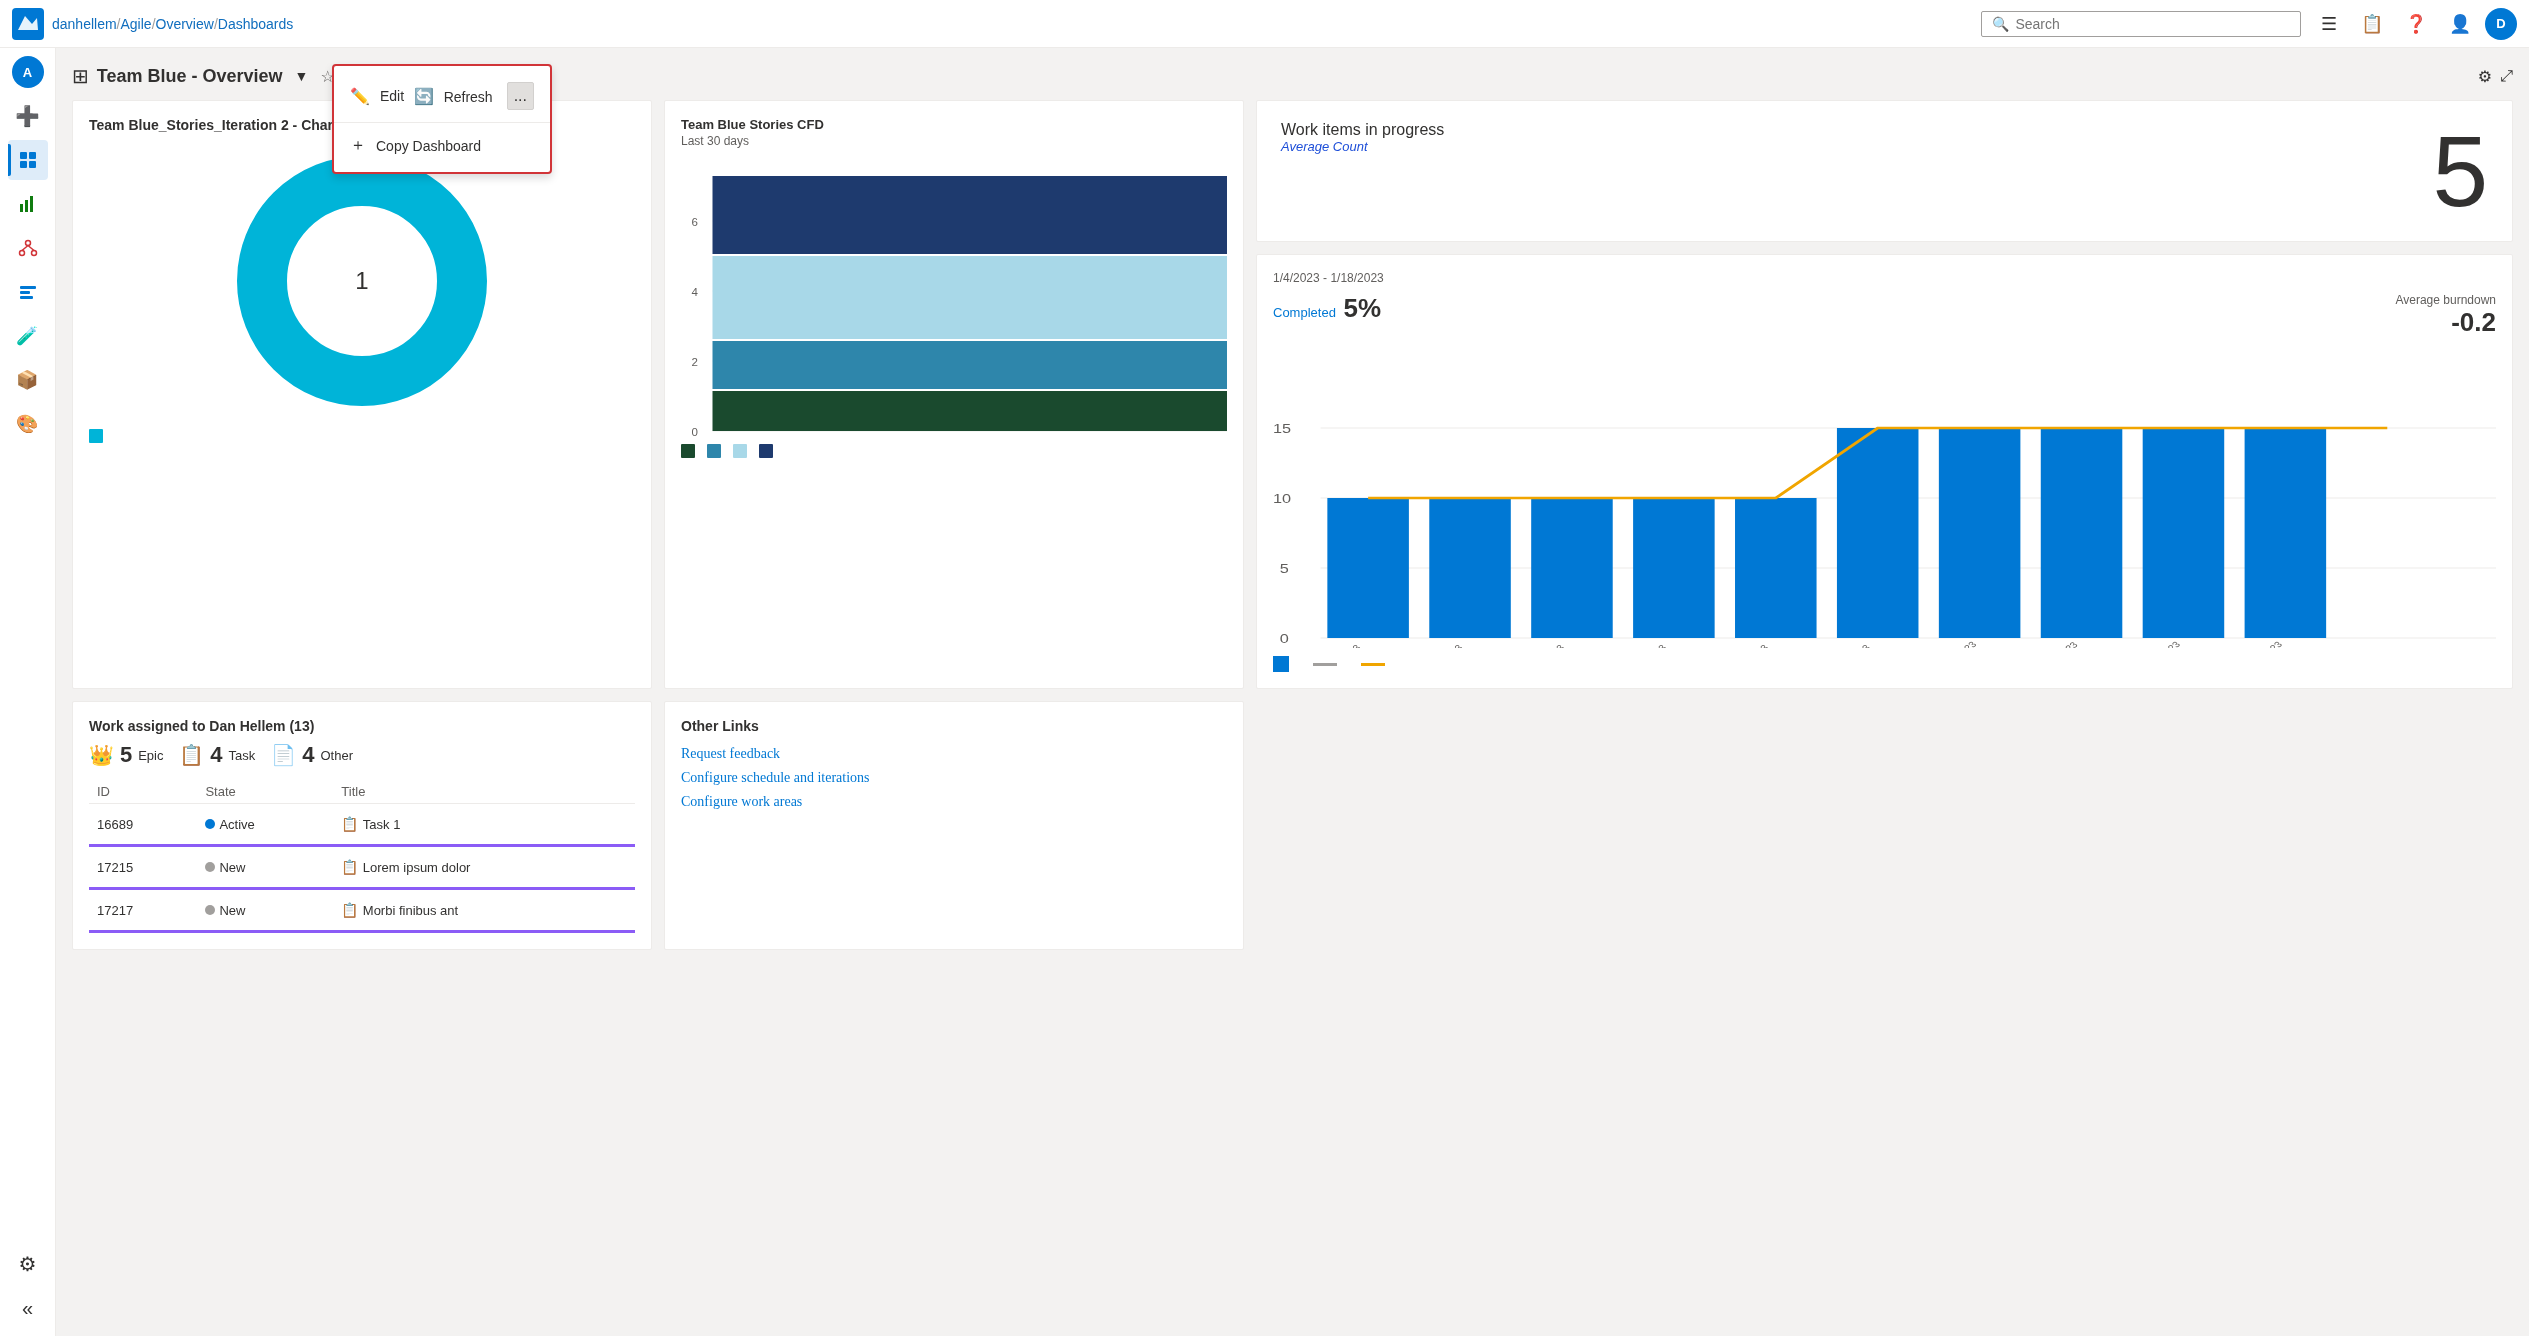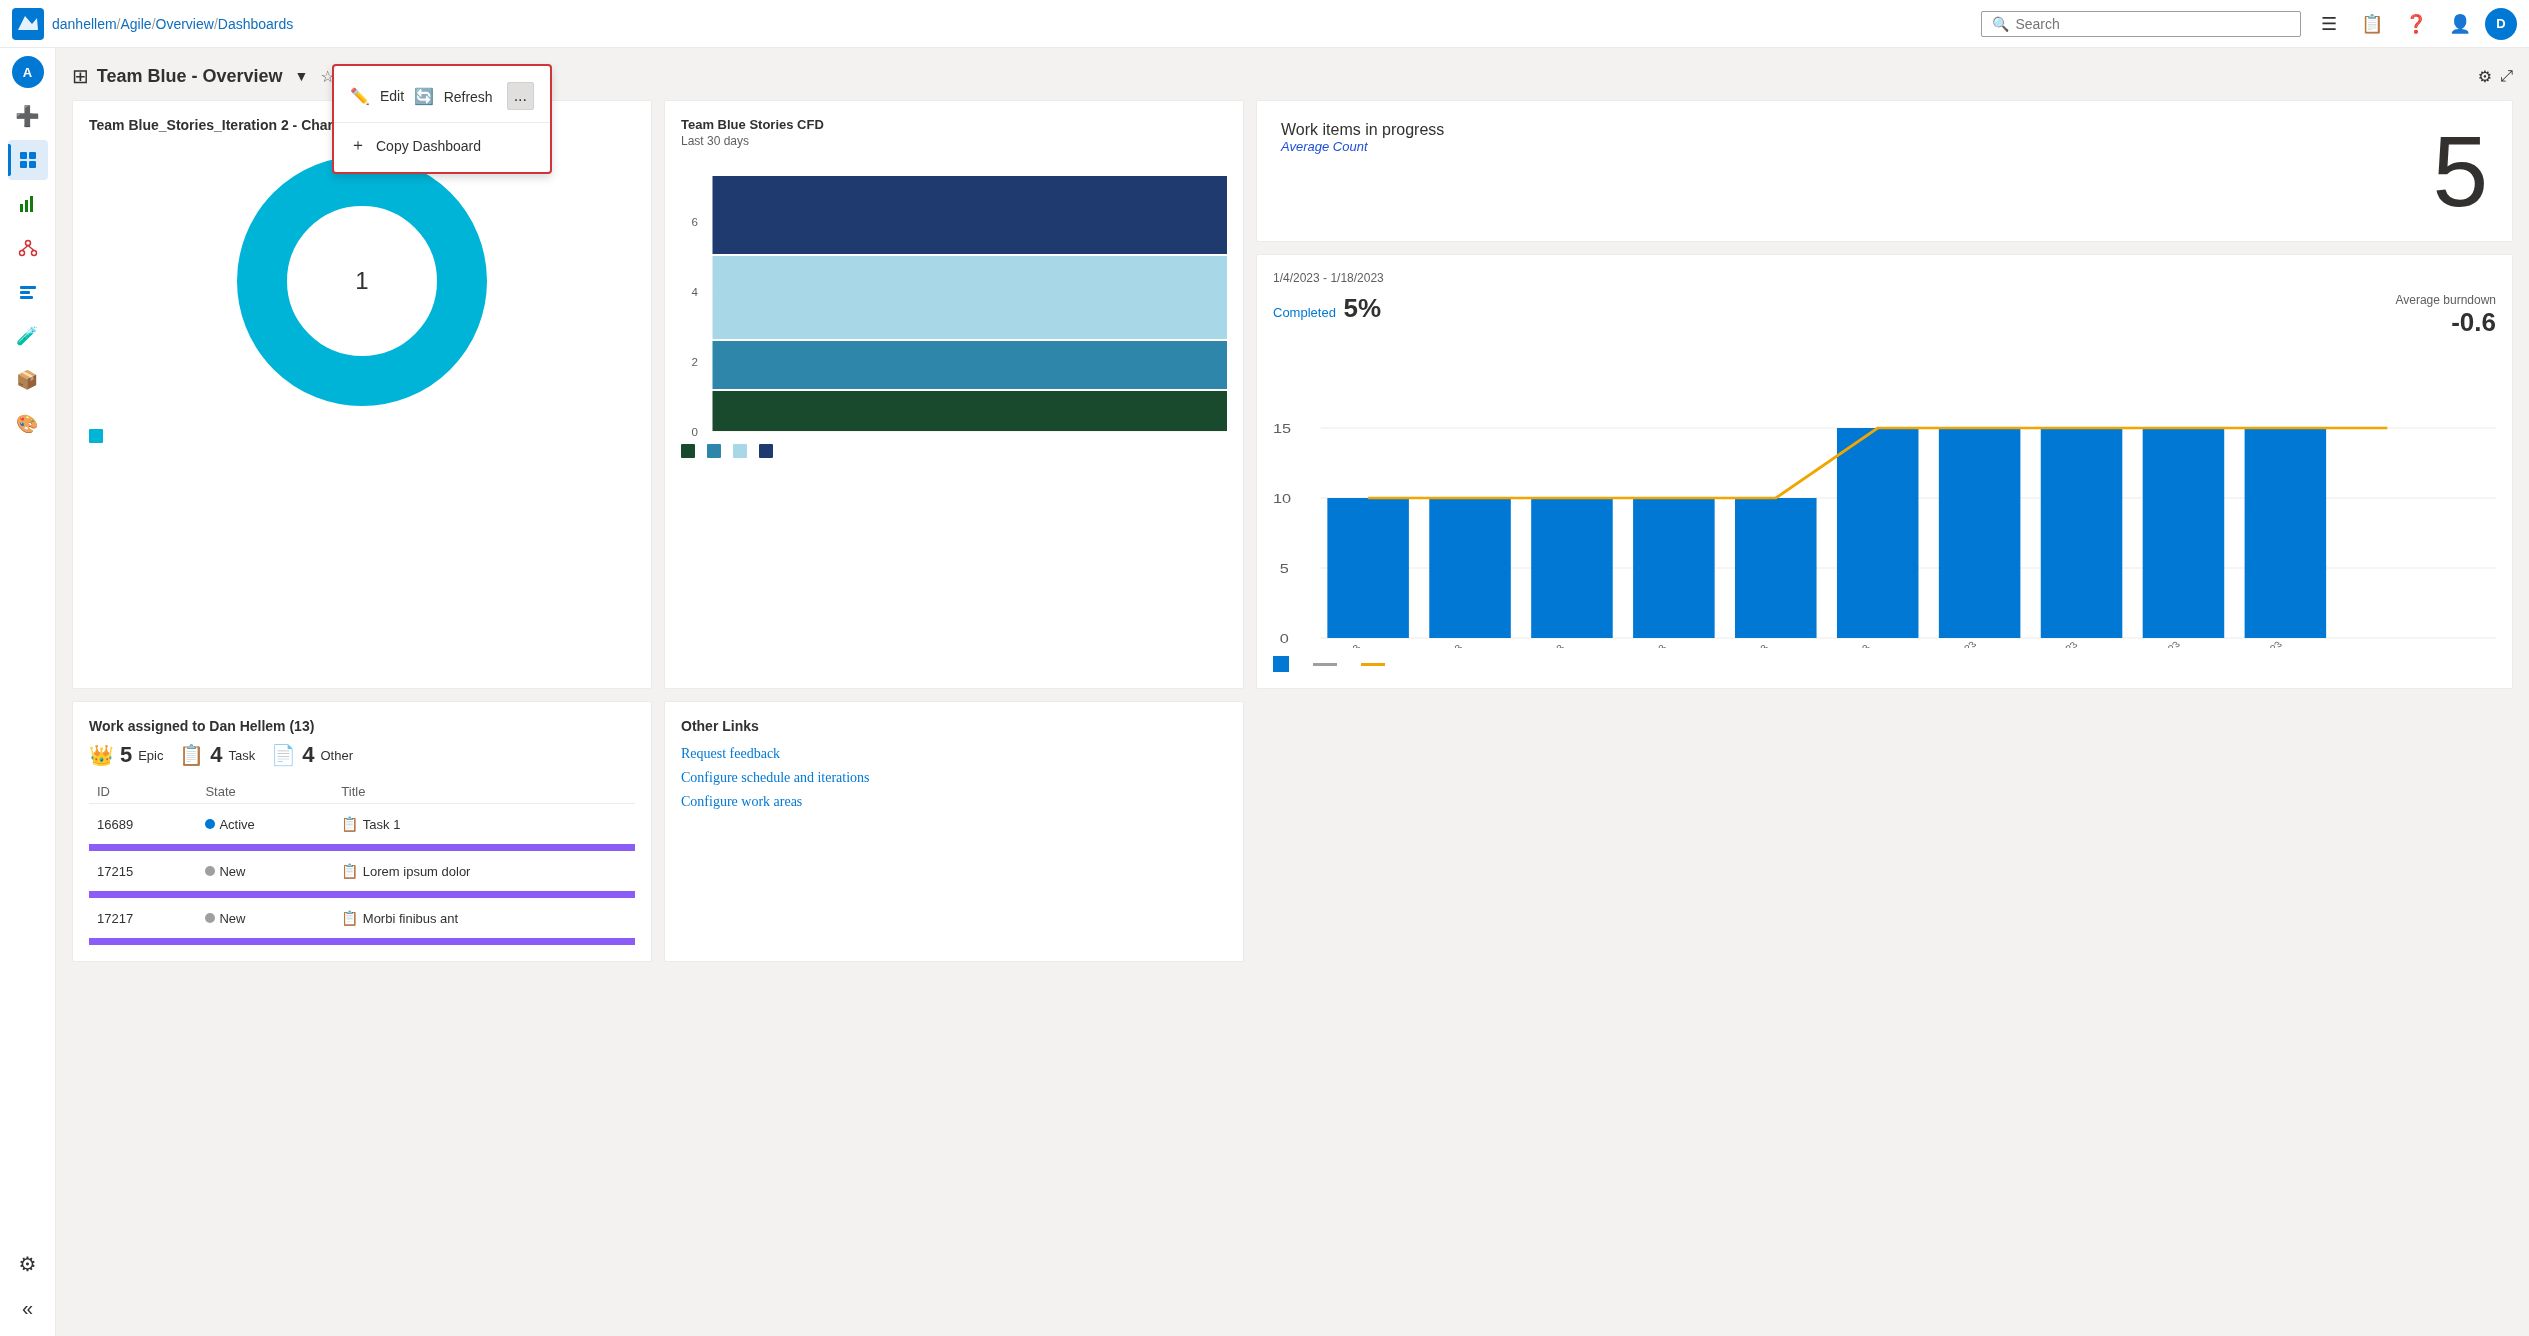--- a/index.html
+++ b/index.html
@@ -135,21 +135,21 @@
     .cfd-sublabel { font-size: 12px; color: #605e5c; margin-bottom: 8px; }
 
     
     .assigned-card { grid-column: 1; grid-row: 2; }
     .assigned-title { font-size: 14px; font-weight: 600; margin-bottom: 8px; }
     .work-counts { display: flex; gap: 16px; margin-bottom: 12px; align-items: center; }
     .work-count-item { display: flex; align-items: center; gap: 6px; font-size: 13px; }
     .work-count-num { font-size: 22px; font-weight: 600; }
     .work-table { width: 100%; border-collapse: collapse; font-size: 13px; }
     .work-table th { text-align: left; color: #605e5c; font-weight: 400; padding: 4px 8px; border-bottom: 1px solid #edebe9; }
-    .work-table td { padding: 12px 8px; border-bottom: 7px solid #8b5cf6; vertical-align: middle; }
+    .work-table td { padding: 12px 8px; border-bottom: 3px solid #8b5cf6; vertical-align: middle; }
     .state-dot { width: 10px; height: 10px; border-radius: 50%; display: inline-block; margin-right: 4px; }
     .state-active { background: #0078d4; }
     .state-new { background: #a19f9d; }
 
     
     .links-card { grid-column: 2; grid-row: 2; }
     .links-card a { display: block; color: #0078d4; text-decoration: none; font-size: 14px; padding: 4px 0; font-family: Liberation Serif, serif; }
 
     
     .burndown-legend { display: flex; gap: 24px; margin-top: 8px; align-items: center; font-size: 12px; }
@@ -343,21 +343,21 @@
 
       <div class="card" style="flex:1;">
         <div style="font-size:12px; color:#605e5c; margin-bottom:8px;">1/4/2023 - 1/18/2023</div>
         <div style="display:flex; gap:40px; margin-bottom:10px;">
           <div>
             <span style="color:#0078d4; font-size:13px;">Completed</span>
             <span style="font-size:26px; font-weight:600; margin-left:4px;">5%</span>
           </div>
           <div style="margin-left:auto; text-align:right;">
             <div style="font-size:12px; color:#605e5c;">Average burndown</div>
-            <div style="font-size:26px; font-weight:600;">-0.6</div>
+            <div style="font-size:26px; font-weight:600;">-0.2</div>
           </div>
         </div>
 
         <div style="width:100%; height:300px;">
           <svg width="100%" height="100%" viewBox="0 0 900 300" preserveAspectRatio="none">
 
             <text x="5" y="295" font-size="12" fill="#605e5c" font-family="Segoe UI,Arial,sans-serif">0</text>
             <text x="5" y="225" font-size="12" fill="#605e5c" font-family="Segoe UI,Arial,sans-serif">5</text>
             <text x="0" y="155" font-size="12" fill="#605e5c" font-family="Segoe UI,Arial,sans-serif">10</text>
             <text x="0" y="85" font-size="12" fill="#605e5c" font-family="Segoe UI,Arial,sans-serif">15</text>

